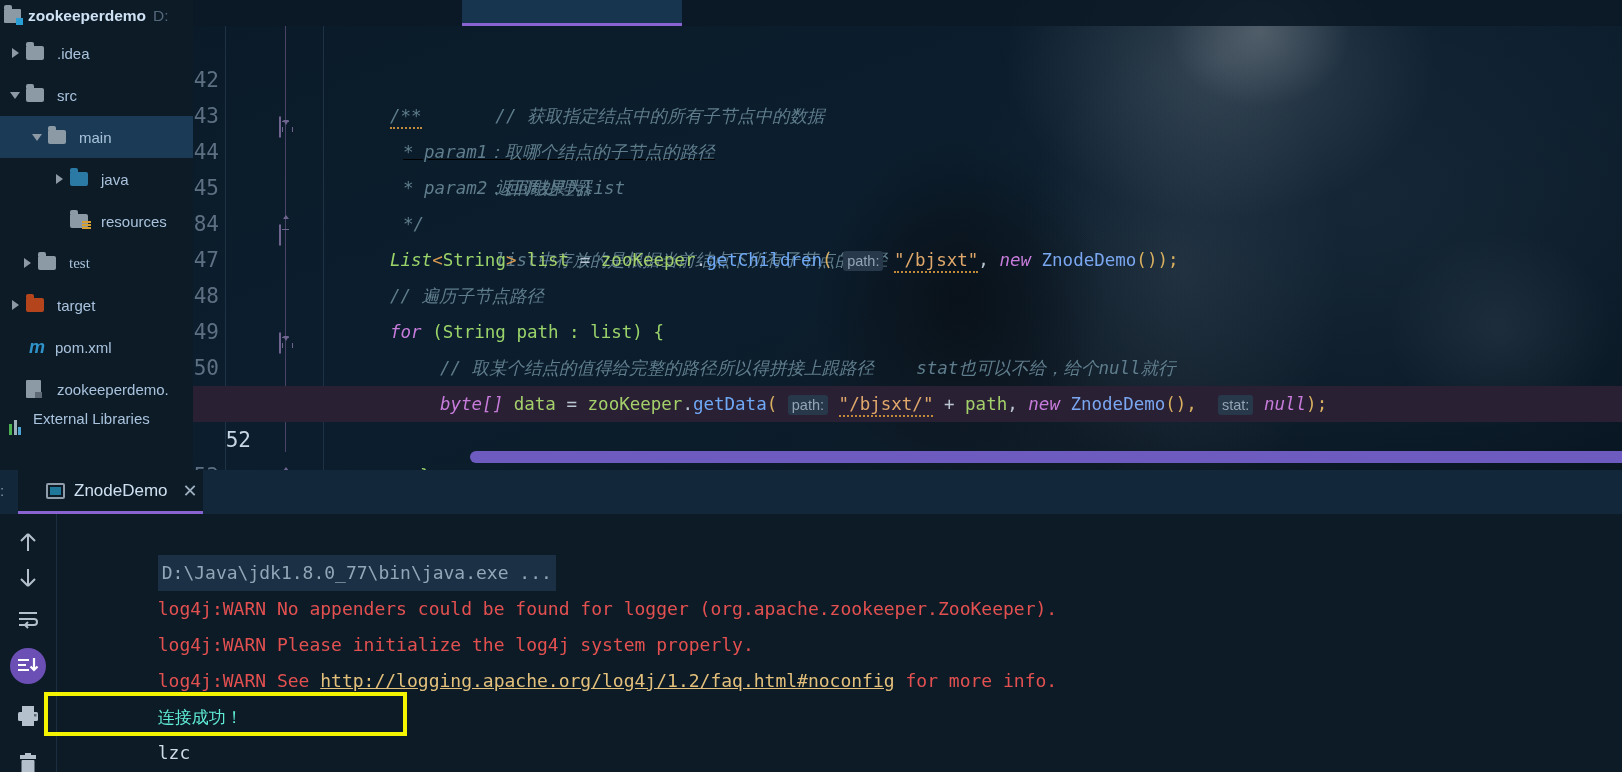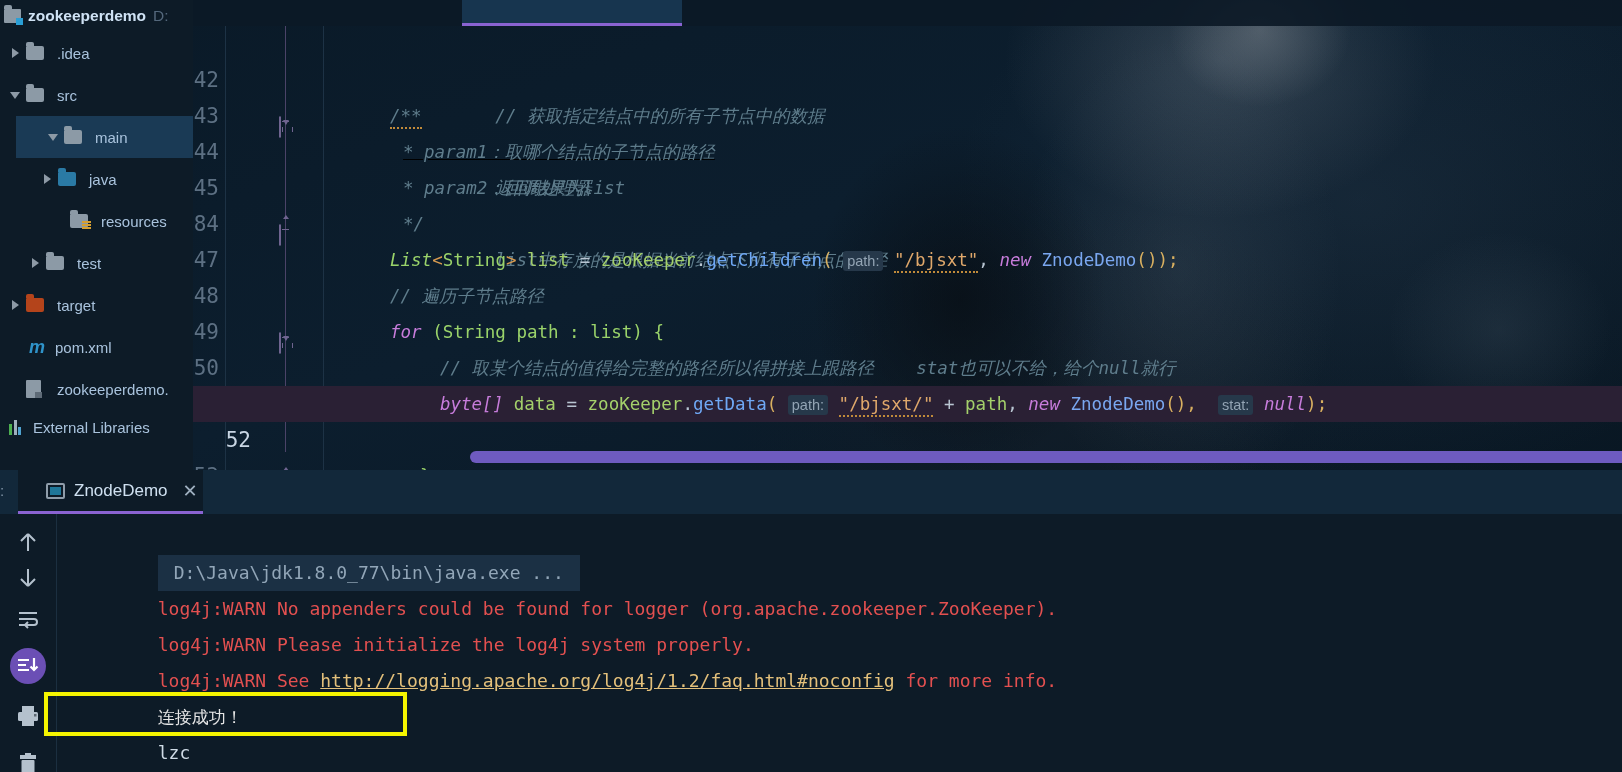--- a/index.html
+++ b/index.html
@@ -49,21 +49,21 @@
   .tlbl{ margin-left:7px; }
   .prj-title{ display:flex; align-items:center; height:32px; padding-left:4px; font-weight:bold; color:#cfe2f4; font-size:15.5px;}
   .prj-ico{ position:relative; width:17px;height:14px;background:#8c9aa6;border-radius:1px;}
   .prj-ico::before{content:"";position:absolute;left:0;top:-4px;width:8px;height:4px;background:#8c9aa6;border-radius:2px 2px 0 0;}
   .prj-ico::after{content:"";position:absolute;right:-2px;bottom:-2px;width:7px;height:7px;background:#2a9fd6;}
   .mico{ font-style:italic; font-weight:bold; color:#2f93c9; font-size:18px; width:22px; text-align:center; }
   .fileico{ position:relative; width:15px;height:18px;background:#8c9aa6;border-radius:1px; }
   .fileico::after{ content:""; position:absolute; right:-1px; bottom:0; width:7px;height:6px; background:#5e6b77;}
   .libico{ display:flex; align-items:flex-end; gap:1.5px; height:16px; }
   .libico i{ display:block; width:3px; }
-  .extlib{ display:flex; align-items:center; height:34px; padding-left:4px; }
+  .extlib{ display:flex; height:34px; padding-left:4px; }
 
   
   .editor{ position:absolute; left:170px; top:0; width:1452px; height:470px; z-index:3; }
   .tabstrip{ position:absolute; left:0; top:0; width:100%; height:26px; background:rgba(12,25,38,0.92); }
   .tab-active{ position:absolute; left:292px; top:0; width:220px; height:26px;
      background:#17354f; border-bottom:3px solid #8a63d2; }
   .vline-left{ position:absolute; left:0; top:26px; width:5px; height:444px; background:#7b5fc4; }
   .code-area{ position:absolute; left:5px; top:26px; right:0; bottom:0; overflow:hidden;
     font-family:"DejaVu Sans Mono", monospace; font-size:17.5px; }
   .gutter-sep{ position:absolute; left:50px; top:0; bottom:0; width:1px; background:#1d3245; }
@@ -114,24 +114,24 @@
   .ctab-x{ margin-left:6px; color:#9fb0c0; font-size:18px; }
   .ctab-pre{ position:absolute; left:0; top:12px; color:#7f93a6; font-size:15px; }
 
   .ctoolbar{ position:absolute; left:0; top:44px; width:56px; bottom:0; background:#0d1b27; }
   .ctool{ height:36px; display:flex; align-items:center; justify-content:center; color:#b4c1cd; }
   .sep-v{ position:absolute; left:56px; top:44px; bottom:0; width:1px; background:#1b2f40;}
 
   .coutput{ position:absolute; left:57px; top:44px; right:0; bottom:0;
      font-family:"DejaVu Sans Mono", monospace; font-size:18px; padding-top:5px; }
   .cline{ height:36px; line-height:36px; padding-left:14px; white-space:pre; }
-  .cpath{ color:#92a6b8; background:#1b3044; display:inline-block; padding:0 16px; }
+  .cpath{ color:#92a6b8; background:#1b3044; display:inline-block; padding:0 4px; }
   .cwarn{ color:#e35050; }
   .clink{ color:#e3c07b; text-decoration:underline; }
-  .cok{ color:#e5e5e5; font-family:"Liberation Sans",sans-serif; font-size:17px; }
+  .cok{ color:#5eead4; font-family:"Liberation Sans",sans-serif; font-size:17px; }
   .hl-box{ position:absolute; left:44px; top:692px; width:363px; height:44px;
      border:4px solid #f4f400; z-index:20; pointer-events:none; }
   .lzc{ color:#cfdbe6; }
 </style>
 </head>
 <body>
 
 <div id="app">
 
   <div class="bg-photo"></div>
@@ -157,51 +157,51 @@
     <div class="tree-row">
       <span class="tw">
           <i class="arrow-d"></i>
         </span>
       <span class="fld">
           <i class="folder"></i>
         </span>
       <span class="tlbl">src</span>
     </div>
 
-    <div class="tree-row sel" style="padding-left:26px;margin-left:16px;">
+    <div class="tree-row sel" style="padding-left:26px;">
       <span class="tw">
           <i class="arrow-d"></i>
         </span>
       <span class="fld">
           <i class="folder"></i>
         </span>
       <span class="tlbl">main</span>
     </div>
 
-    <div class="tree-row" style="padding-left:36px;">
+    <div class="tree-row" style="padding-left:48px;">
       <span class="tw">
           <i class="arrow-r"></i>
         </span>
       <span class="fld">
           <i class="folder blue"></i>
         </span>
       <span class="tlbl">java</span>
     </div>
 
     <div class="tree-row" style="padding-left:48px;">
       <span class="tw"></span>
       <span class="fld">
           <i class="folder">
             <i class="lines"></i>
           </i>
         </span>
       <span class="tlbl">resources</span>
     </div>
 
-    <div class="tree-row" style="padding-left:24px;">
+    <div class="tree-row" style="padding-left:16px;font-family:Liberation Serif, serif;">
       <span class="tw">
           <i class="arrow-r"></i>
         </span>
       <span class="fld">
           <i class="folder"></i>
         </span>
       <span class="tlbl">test</span>
     </div>
 
     <div class="tree-row">

